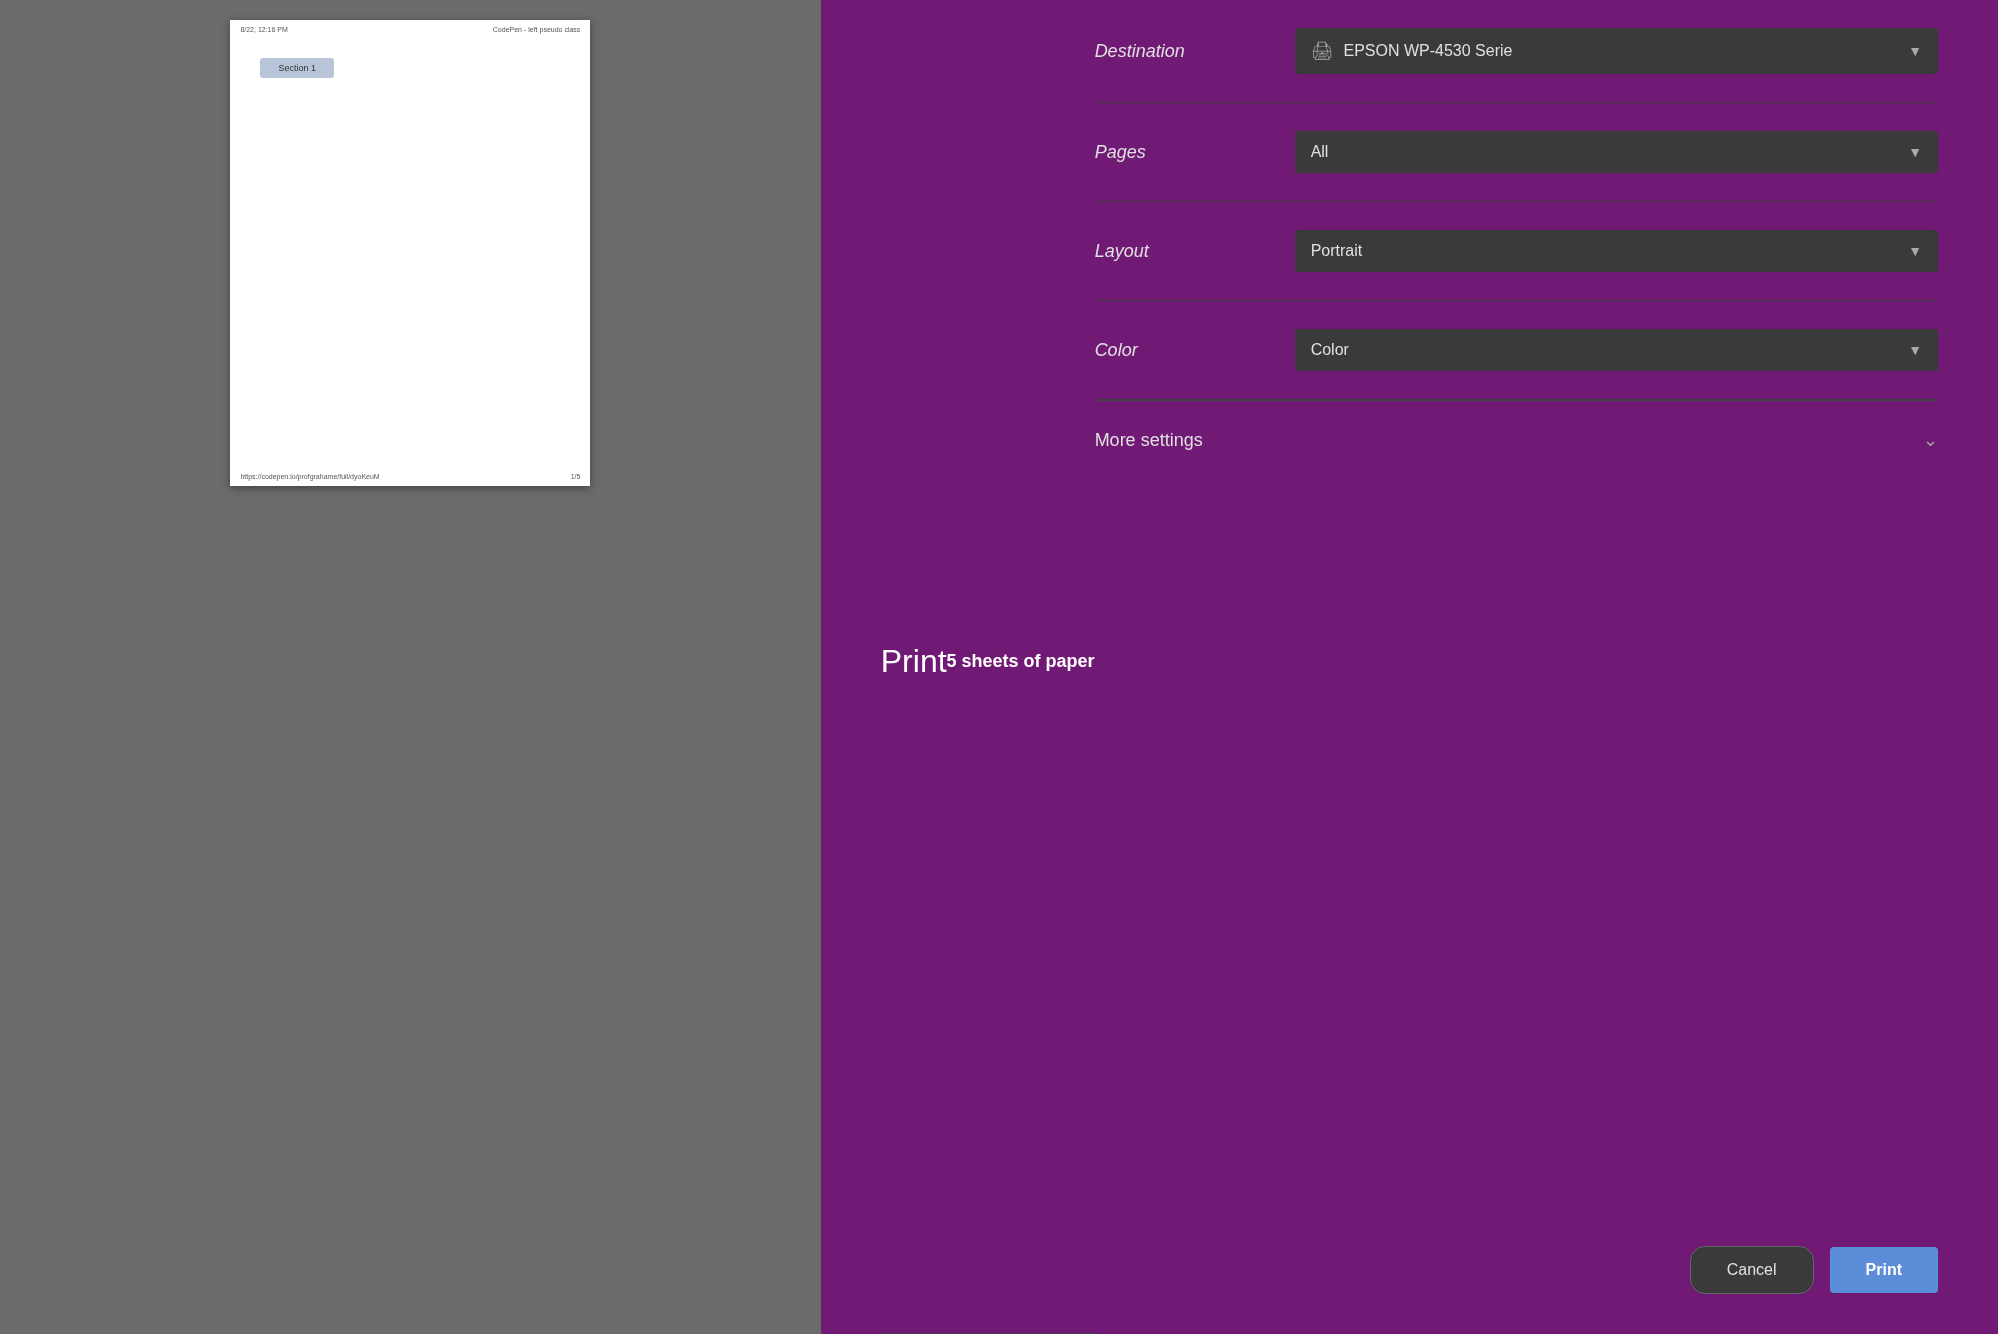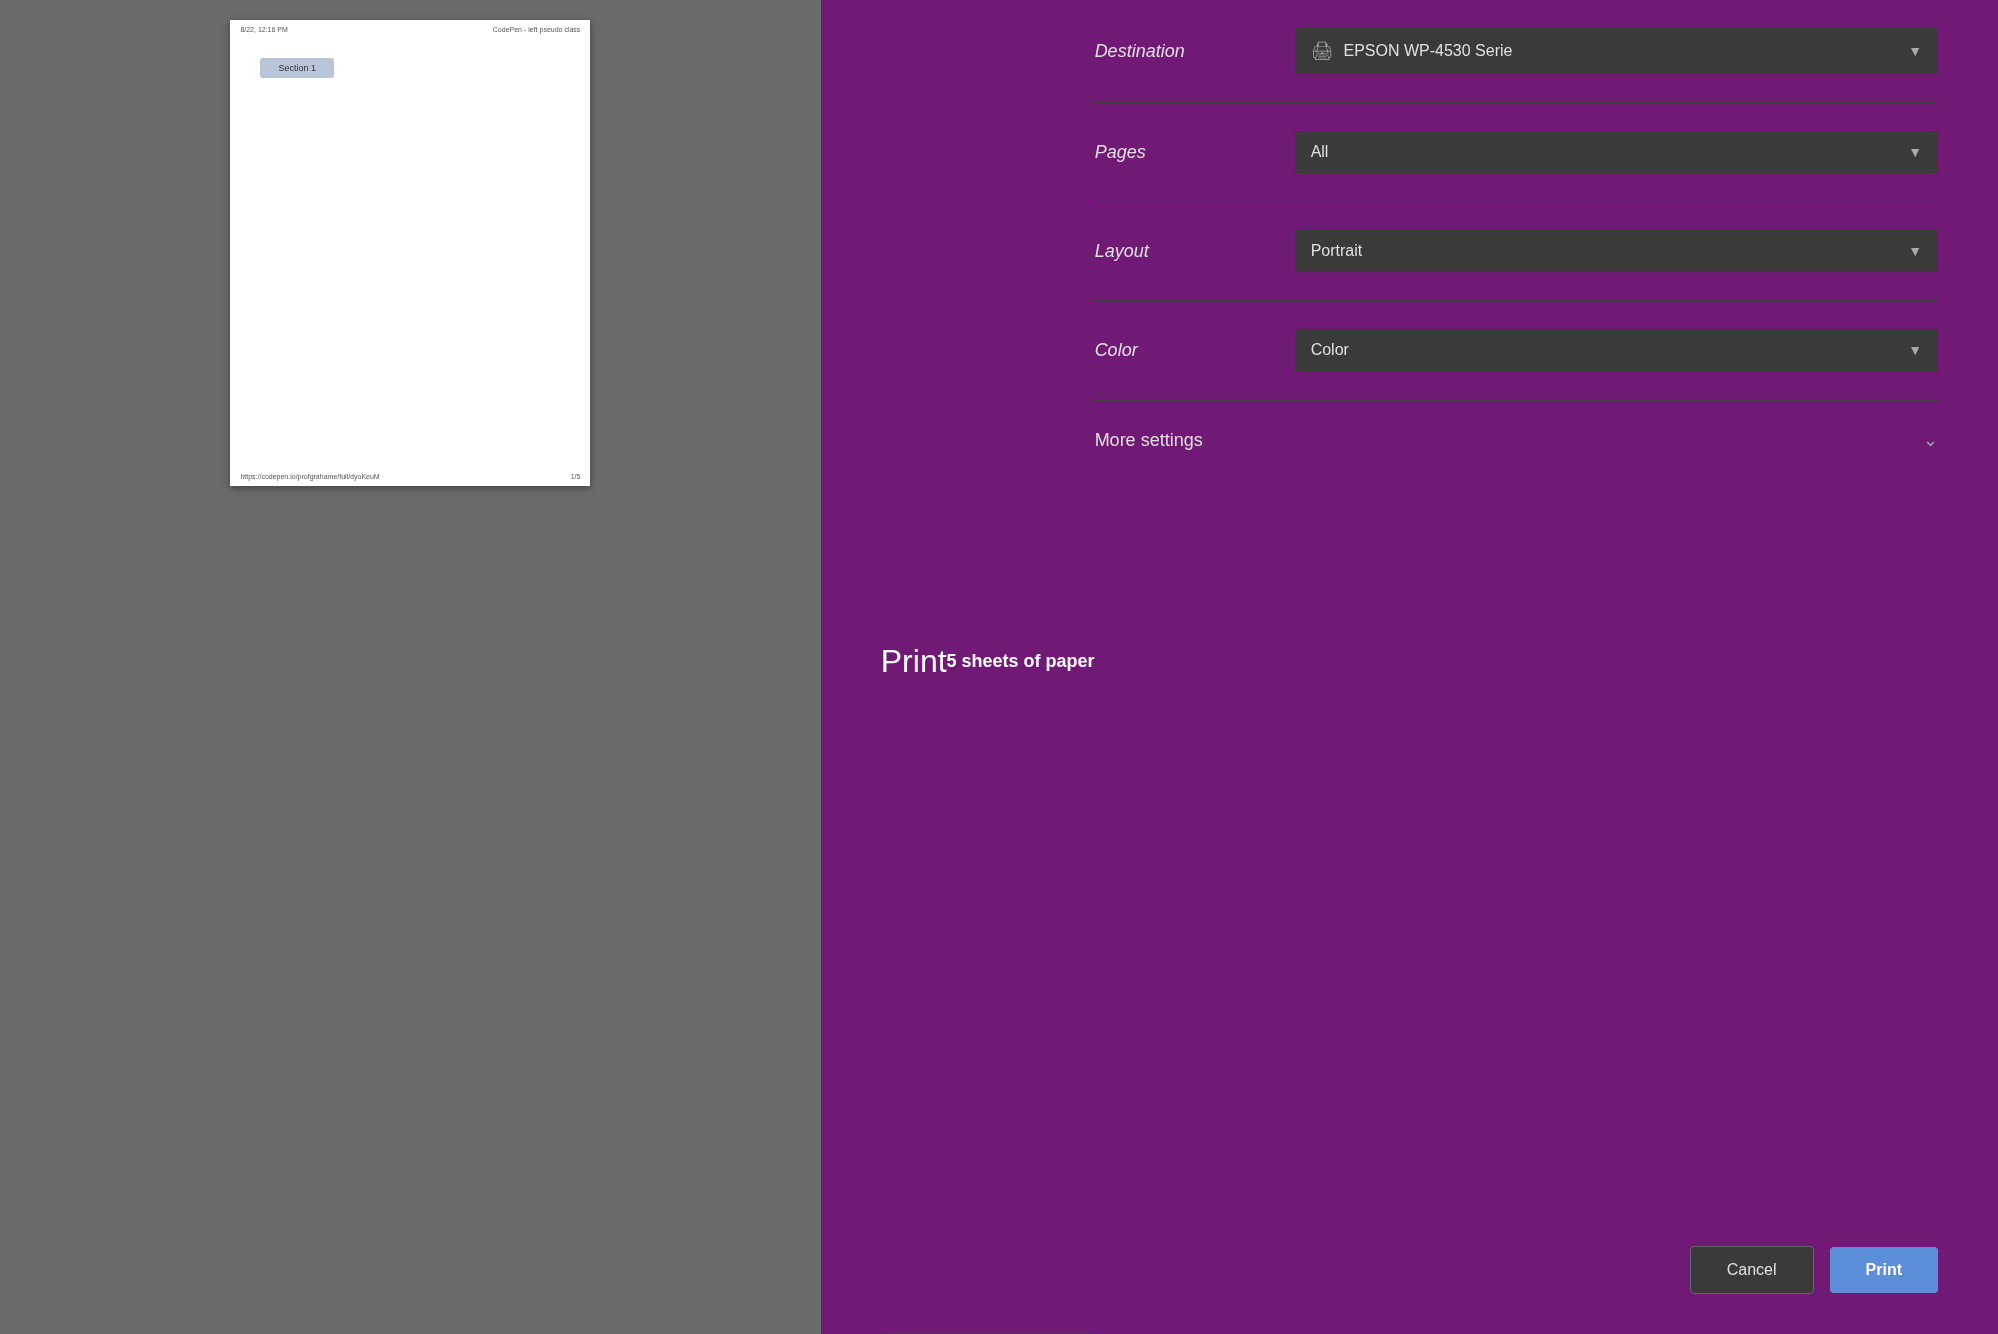--- a/index.html
+++ b/index.html
@@ -217,21 +217,21 @@
       padding: 30px 0 40px 0;
       gap: 16px;
     }
 
     .cancel-button {
       background: #3a3a3a;
       border: 1px solid #666;
       color: #e0e0e0;
       padding: 14px 36px;
       font-size: 16px;
-      border-radius: 4px;
+      border-radius: 15px;
       cursor: pointer;
     }
 
     .print-button {
       background: #5b8dd9;
       border: none;
       color: #fff;
       padding: 14px 36px;
       font-size: 16px;
       font-weight: 600;

